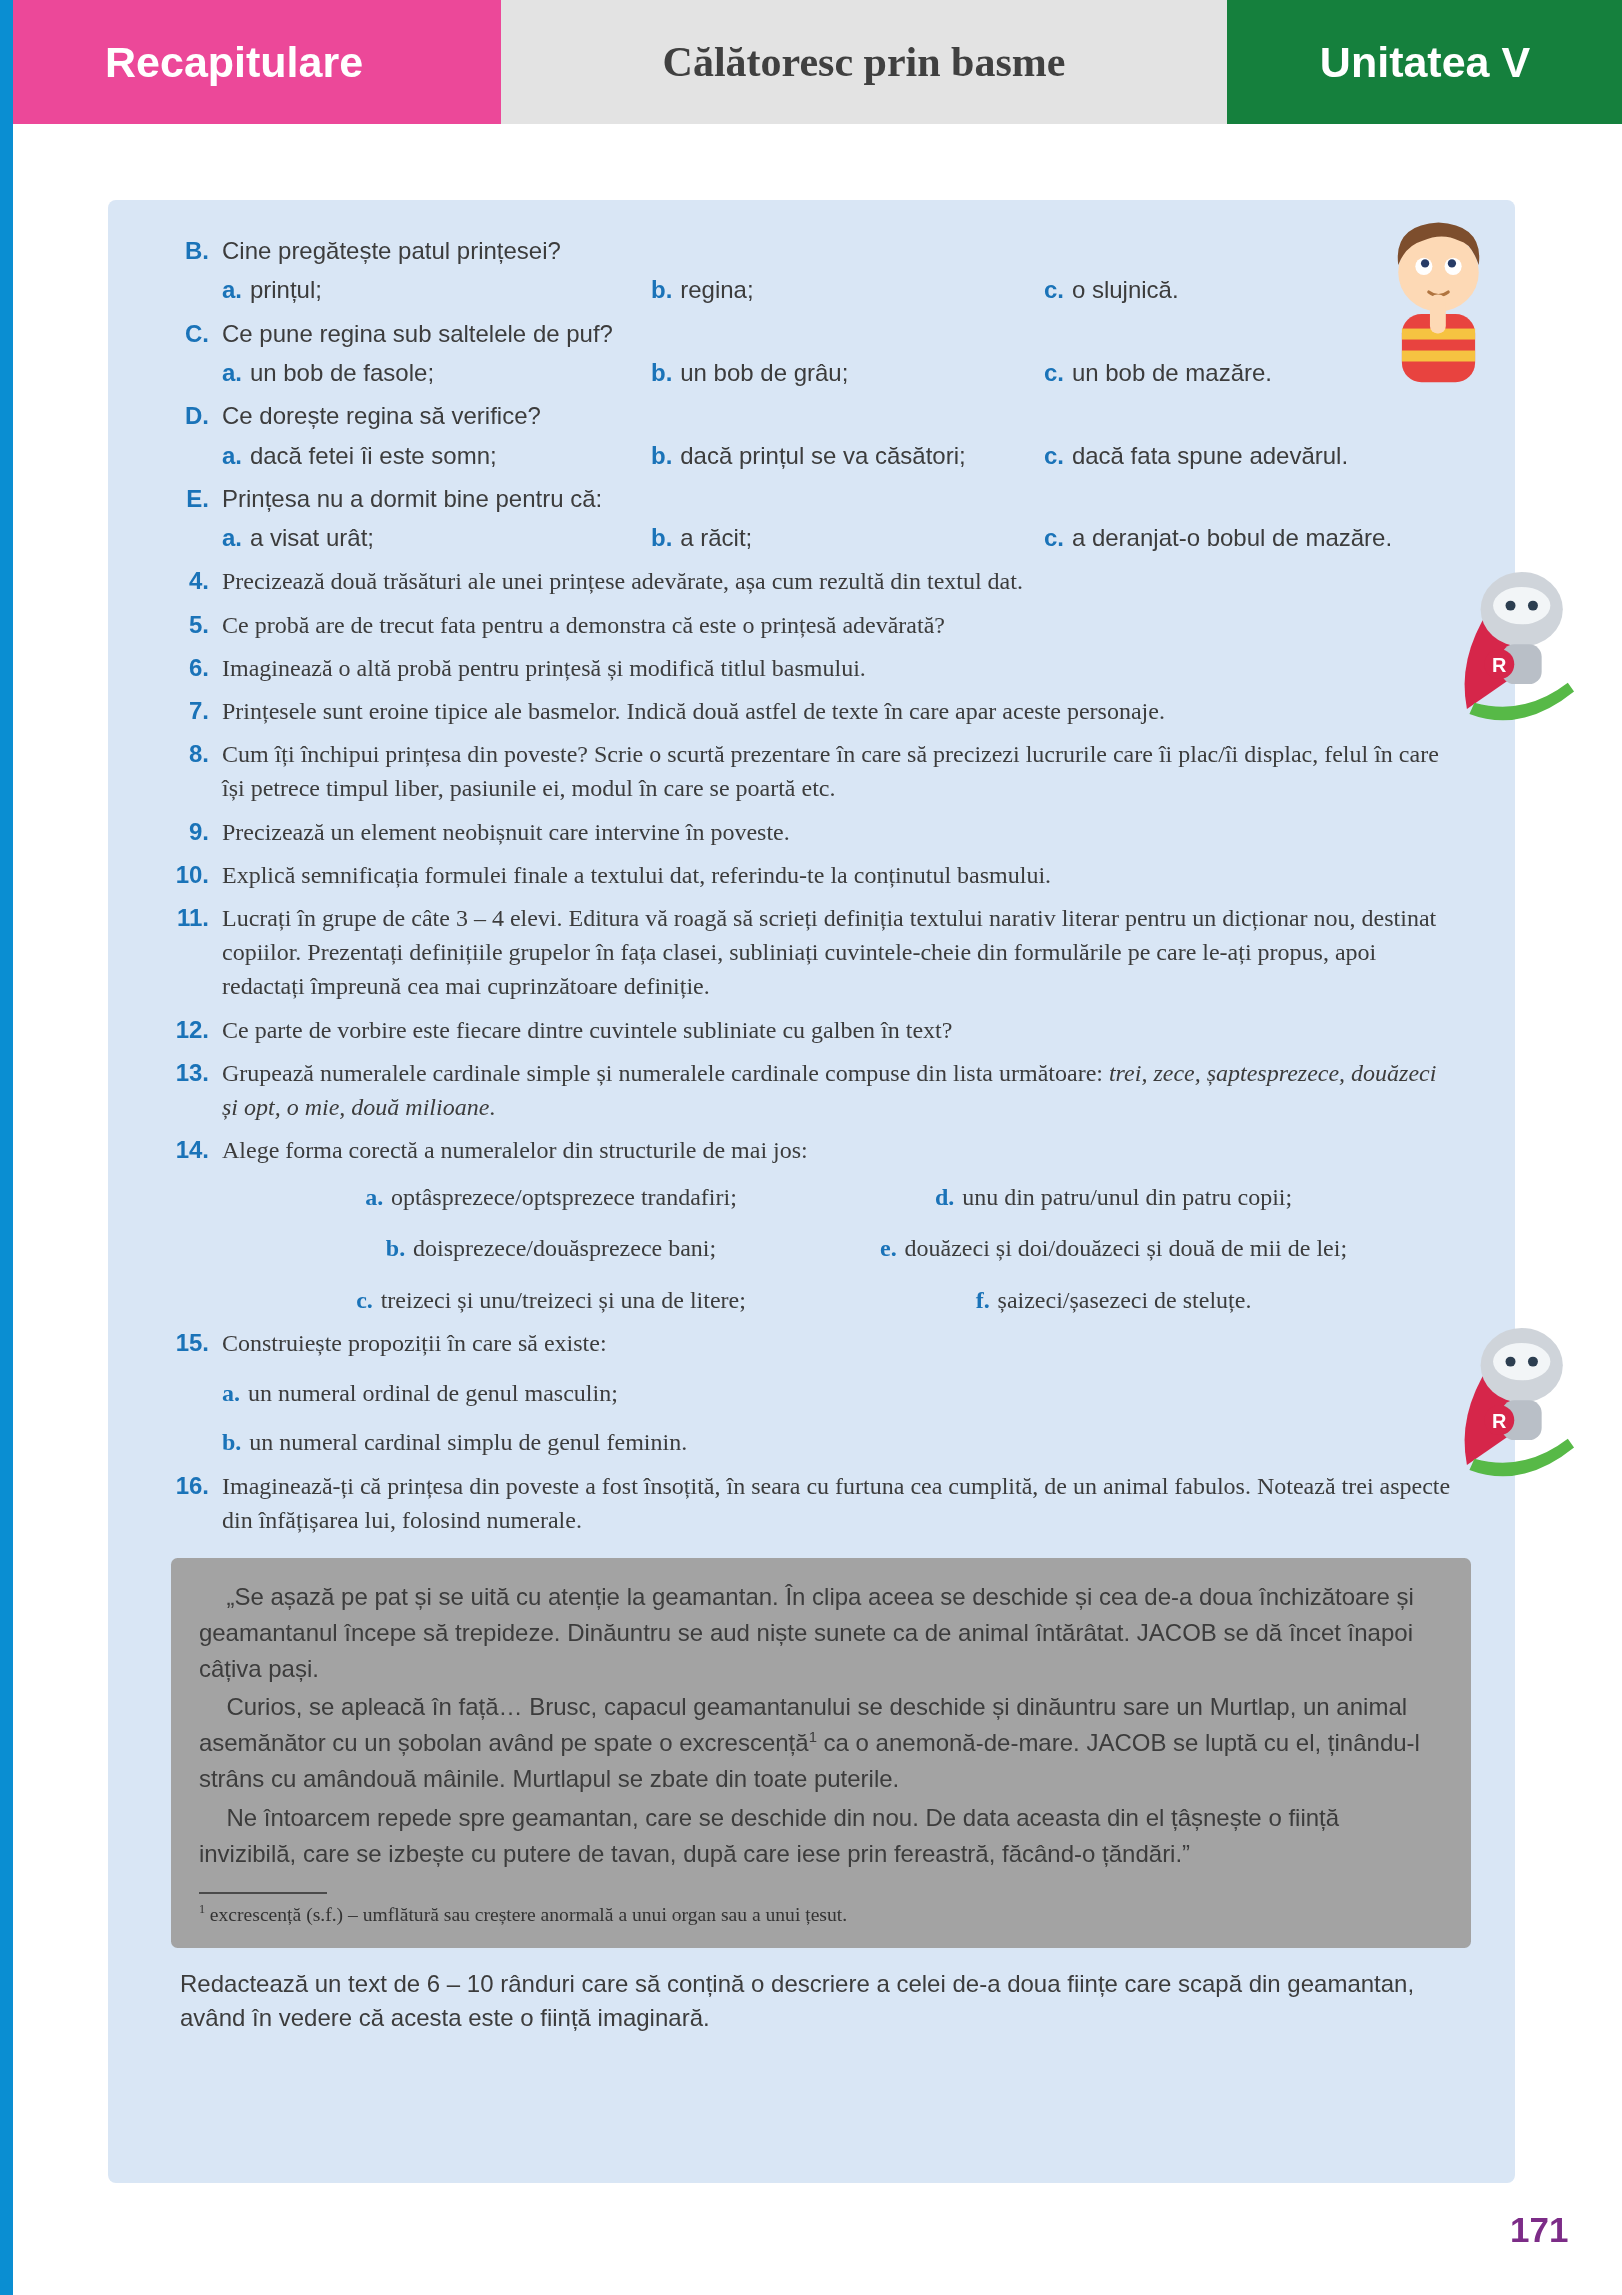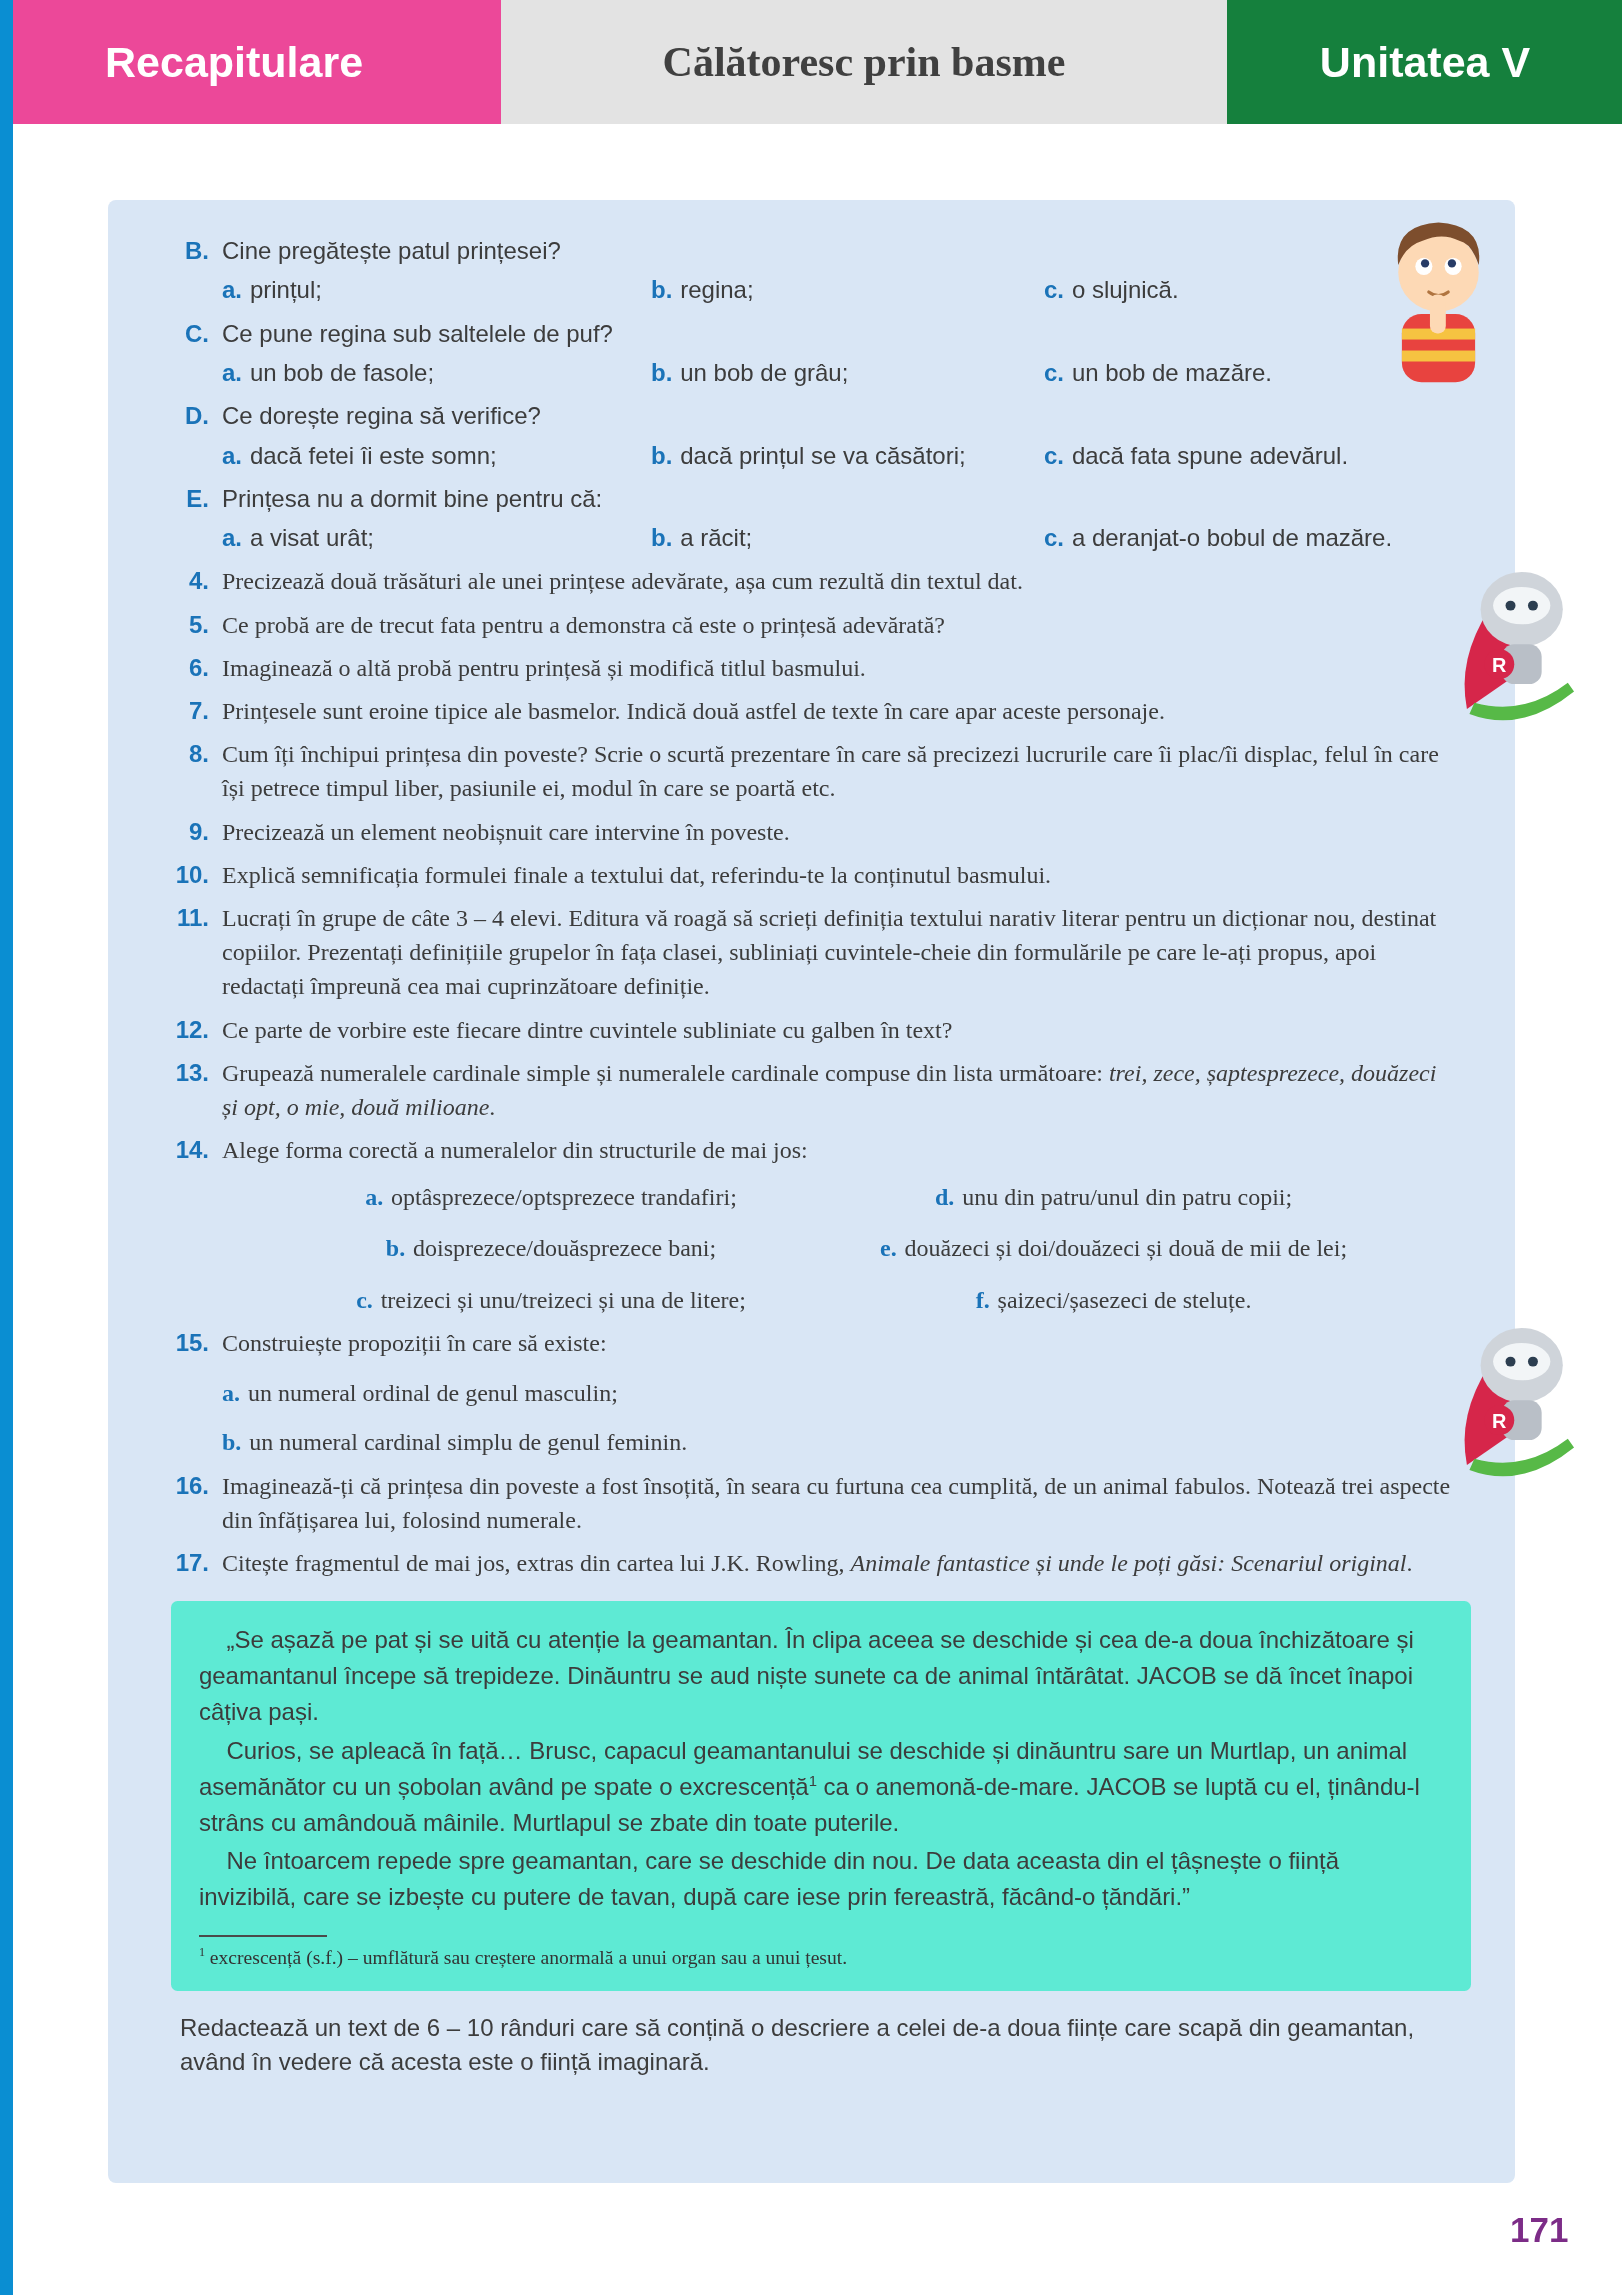--- a/index.html
+++ b/index.html
@@ -60,21 +60,21 @@
   .opt14-col { display:flex; flex-direction:column; gap:17px; }
   .opt14-col.first { width:658px; }
 
   
   .opt15 { margin-top:15.7px; }
 
   i { font-style:italic; }
 
   
   .quote {
-    background:#5eead4; border-radius:6.5px;
+    background:#a3a3a3; border-radius:6.5px;
     margin-top:21px; margin-left:14.4px; margin-right:5.2px;
     padding:21px 31px 15.7px 27.5px;
     line-height:1.5;
   }
   .quote p { text-indent:27.5px; margin-bottom:2.6px; }
   sup { vertical-align:super; font-size:0.62em; line-height:0; }
   .fn-rule { width:128px; border-top:2px solid #4a4a4a; margin:19.6px 0 6.5px; }
   .footnote { font-family:"Liberation Serif", serif; font-size:19.6px; text-indent:0 !important; color:#333333; }
 
   .final-task { margin-top:19.6px; margin-left:23px; padding-right:26px; }
@@ -241,26 +241,20 @@
         <div class="opt15"><span class="lbl">a.</span><span>un numeral ordinal de genul masculin;</span></div>
         <div class="opt15"><span class="lbl">b.</span><span>un numeral cardinal simplu de genul feminin.</span></div>
       </div>
     </div>
 
     <div class="task-row">
       <span class="num">16.</span>
       <div class="t-body full"><span>Imaginează-ți că prințesa din poveste a fost însoțită, în seara cu furtuna cea cumplită, de un animal fabulos. Notează trei aspecte din înfățișarea lui, folosind numerale.</span></div>
     </div>
 
-    <div class="task-row">
-      <span class="num">17.</span>
-      <div class="t-body full">
-        <span>Citește fragmentul de mai jos, extras din cartea lui J.K. Rowling, </span><i>Animale fantastice și unde le poți găsi: Scenariul original</i><span>.</span>
-      </div>
-    </div>
 
   </section>
 
   <div class="quote">
     <p><span>„Se așază pe pat și se uită cu atenție la geamantan. În clipa aceea se deschide și cea de-a doua închizătoare și geamantanul începe să trepideze. Dinăuntru se aud niște sunete ca de animal întărâtat. JACOB se dă încet înapoi câțiva pași.</span></p>
     <p><span>Curios, se apleacă în față… Brusc, capacul geamantanului se deschide și dinăuntru sare un Murtlap, un animal asemănător cu un șobolan având pe spate o excrescență</span><sup>1</sup><span> ca o anemonă-de-mare. JACOB se luptă cu el, ținându-l strâns cu amândouă mâinile. Murtlapul se zbate din toate puterile.</span></p>
     <p><span>Ne întoarcem repede spre geamantan, care se deschide din nou. De data aceasta din el țâșnește o ființă invizibilă, care se izbește cu putere de tavan, după care iese prin fereastră, făcând-o țăndări.”</span></p>
     <div class="fn-rule"></div>
     <p class="footnote"><sup>1</sup><span> excrescență (s.f.) –  umflătură sau creștere anormală a unui organ sau a unui țesut.</span></p>
   </div>

